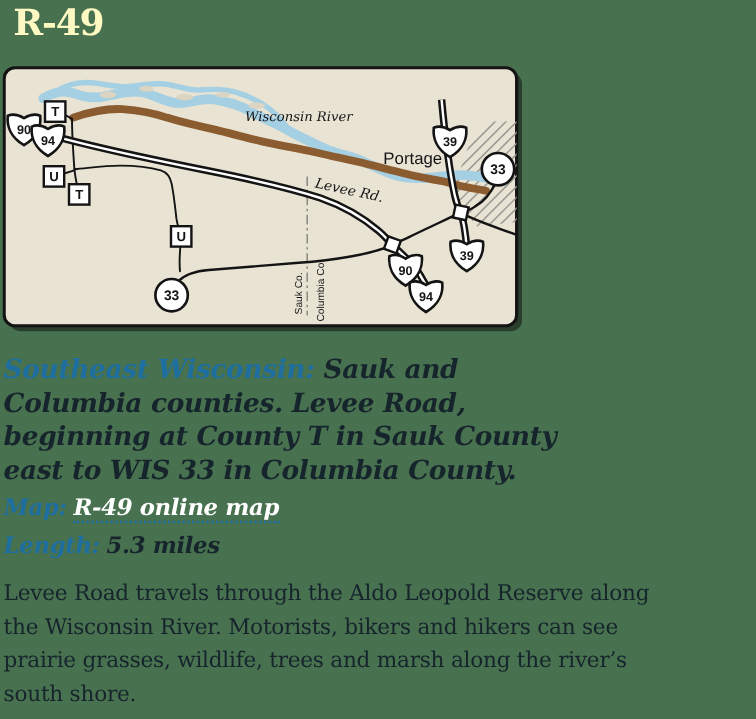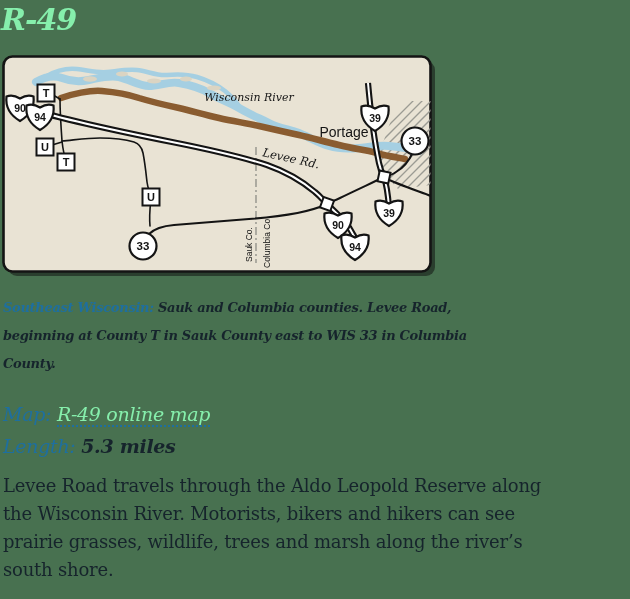--- a/index.html
+++ b/index.html
@@ -4,37 +4,36 @@
 <style>
   html,body{margin:0;padding:0;}
   body{
     width:630px;height:599px;
     background:#487150;
     position:relative;
     font-family:"DejaVu Serif", serif;
     overflow:hidden;
   }
   .page-title{
-    position:absolute;left:1px;top:2px;
+    position:absolute;left:11px;top:2px;
     font-size:30px;font-weight:bold;
-    color:#86efac;
+    color:#fef9c3;
     letter-spacing:-1px;
-    font-style:italic;
   }
   .map-wrap{position:absolute;left:2px;top:55px;width:436px;height:224px;}
   .info{position:absolute;left:3px;top:294px;width:600px;color:#16242c;}
-  .region{width:478px;font-style:italic;font-weight:bold;font-size:13px;line-height:28px;margin:0 0 25px 0;letter-spacing:-0.3px;}
+  .region{width:478px;font-style:italic;font-weight:bold;font-size:22px;line-height:28px;margin:0 0 6px 0;letter-spacing:-0.3px;}
   .blue{color:#1e6f9f;}
   .meta{font-style:italic;font-size:19px;line-height:23px;margin:0 0 9px 0;letter-spacing:-0.3px;}
-  .meta .label{font-weight:normal;}
+  .meta .label{font-weight:bold;}
   .meta .value{font-weight:bold;}
   a.maplink{
-    color:#86efac;text-decoration:none;
+    color:#ffffff;text-decoration:none;
     border-bottom:2px dotted #1e6f9f;
-    font-weight:normal;cursor:pointer;
+    font-weight:bold;cursor:pointer;
   }
   .description{
     width:566px;font-size:18px;line-height:28px;margin:14px 0 0 0;
     font-style:normal;letter-spacing:-0.2px;
   }
   svg text{user-select:none;}
 </style>
 </head>
 <body>
 

